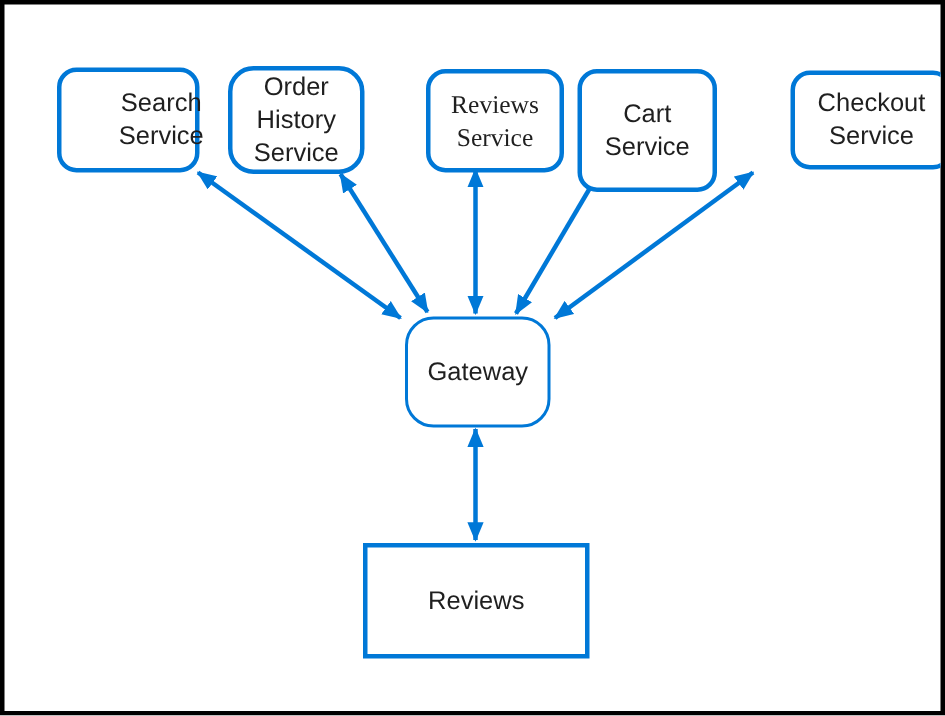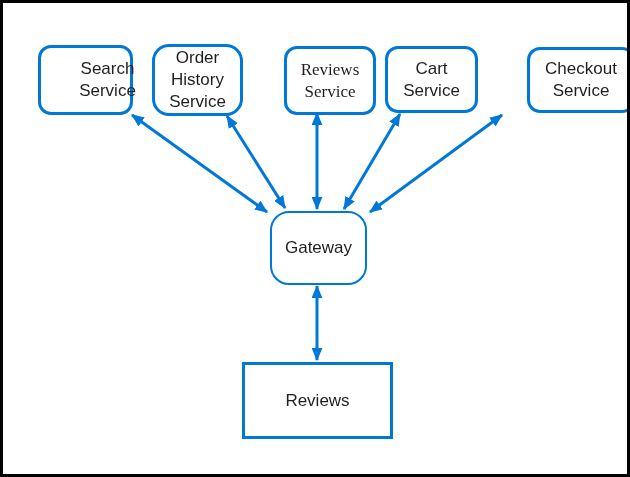--- a/index.html
+++ b/index.html
@@ -56,21 +56,21 @@
   }
   .rect {
     border: 2px solid var(--accent);
   }
   .rect-thick {
     border: 3px solid var(--accent);
   }
   #node-search   { left: 35px;  top: 42px;  width: 95px;  height: 70px; padding-left: 48px; }
   #node-order    { left: 149px; top: 41px;  width: 91px;  height: 72px; border-radius: 17px; }
   #node-reviews  { left: 281px; top: 43px;  width: 92px;  height: 69px; font-family: Liberation Serif, serif; }
-  #node-cart     { left: 382px; top: 43px;  width: 93px;  height: 67px; }
+  #node-cart     { left: 382px; top: 43px;  width: 93px;  height: 82px; }
   #node-checkout { left: 499px; top: 44px;  width: 108px;  height: 66px; margin-left: 25px; }
   #node-gateway  { left: 267px; top: 208px; width: 97px;  height: 74px; border-radius: 19px; }
   #node-consumer { left: 239px; top: 359px; width: 151px; height: 77px; }
 </style>
 </head>
 <body>
 
 <div class="frame">
 
   <svg class="edges-layer" viewBox="3 3 624 471" width="624" height="471">

